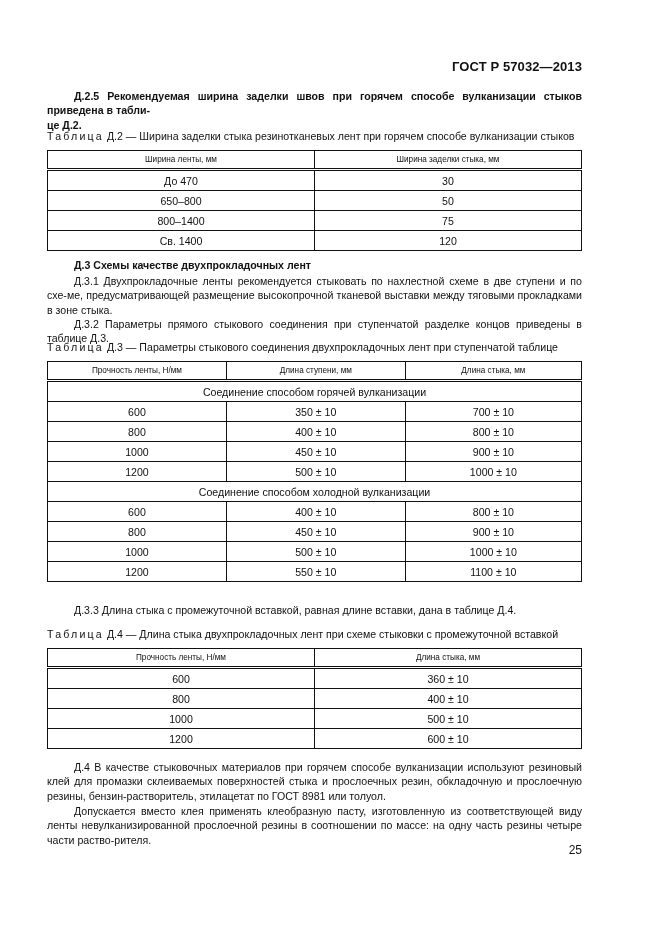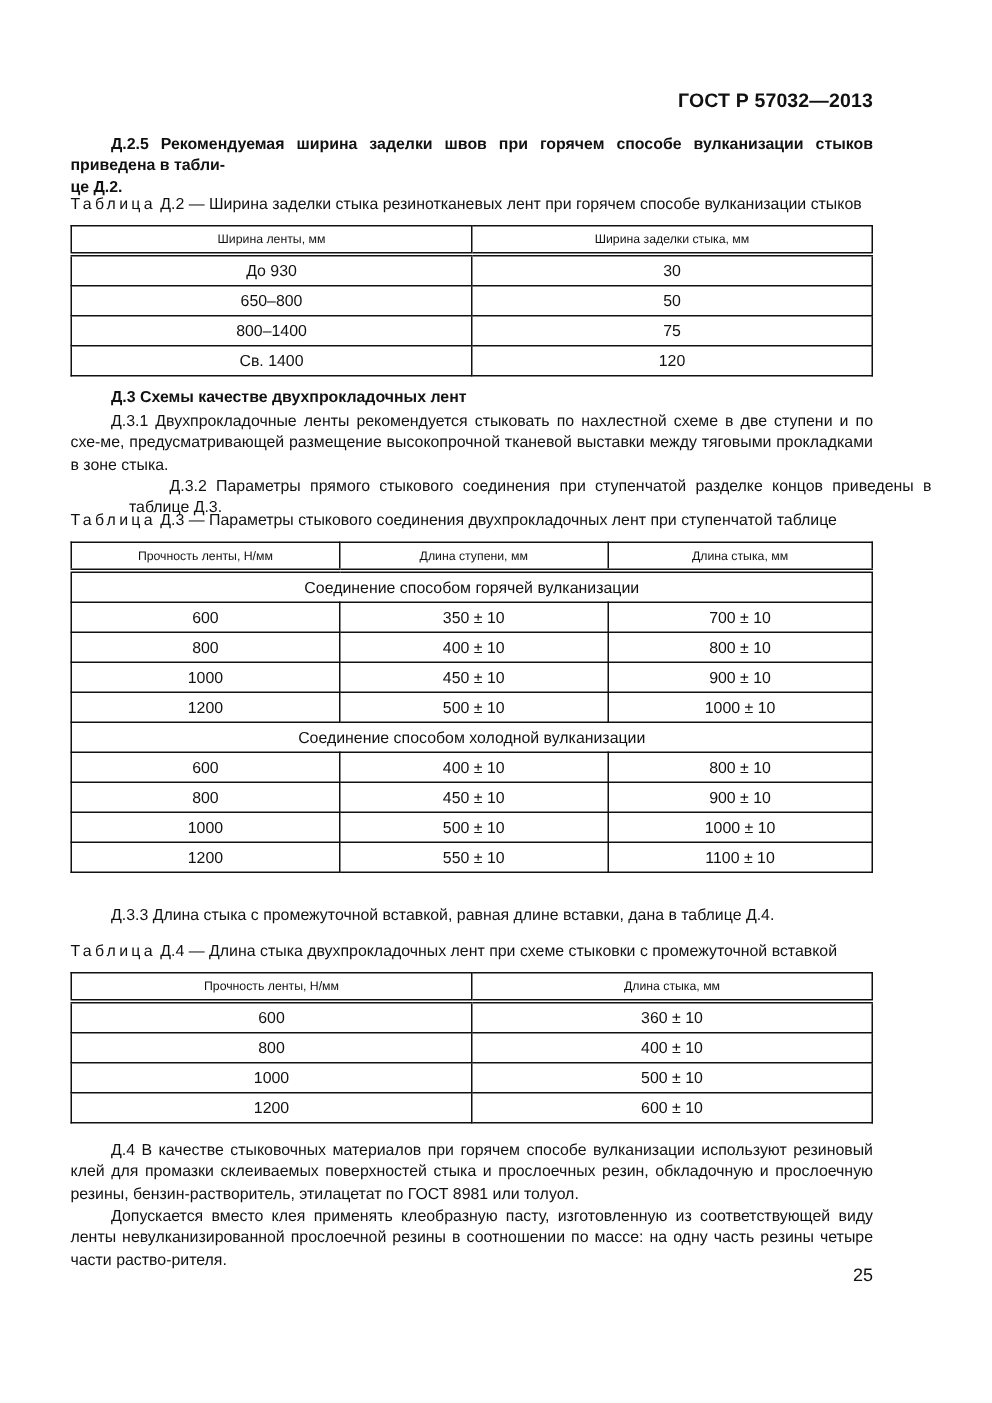--- a/index.html
+++ b/index.html
@@ -39,21 +39,21 @@
   <colgroup>
       <col style="width:50%">
       <col style="width:50%">
     </colgroup>
   <tbody>
       <tr class="head">
     <th>Ширина ленты, мм</th>
     <th>Ширина заделки стыка, мм</th>
   </tr>
   <tr>
-        <td>До 930</td>
+        <td>До 470</td>
         <td>30</td>
       </tr>
   <tr>
         <td>650–800</td>
         <td>50</td>
       </tr>
   <tr>
         <td>800–1400</td>
         <td>75</td>
       </tr>
@@ -61,21 +61,21 @@
         <td>Св. 1400</td>
         <td>120</td>
       </tr>
 </tbody>
   </table>
 
 <div class="abs sec" style="top:259px;">Д.3 Схемы качестве двухпрокладочных лент</div>
 <div class="abs para" style="top:274px;">
   <span class="ind"></span><span>Д.3.1 Двухпрокладочные ленты рекомендуется стыковать по нахлестной схеме в две ступени и по схе-ме, предусматривающей размещение высокопрочной тканевой выставки между тяговыми прокладками в зоне стыка.</span>
 </div>
-<div class="abs para" style="top:317px;margin-left:39px;">
+<div class="abs para" style="top:317px;">
   <span class="ind"></span><span>Д.3.2 Параметры прямого стыкового соединения при ступенчатой разделке концов приведены в таблице Д.3.</span>
 </div>
 
 <div class="abs cap" style="top:340px;">
   <span class="sp">Таблица</span><span> Д.3 — Параметры стыкового соединения двухпрокладочных лент при ступенчатой таблице</span>
 </div>
 
 <table style="top:361px;">
   <colgroup>
       <col style="width:33.5%">

